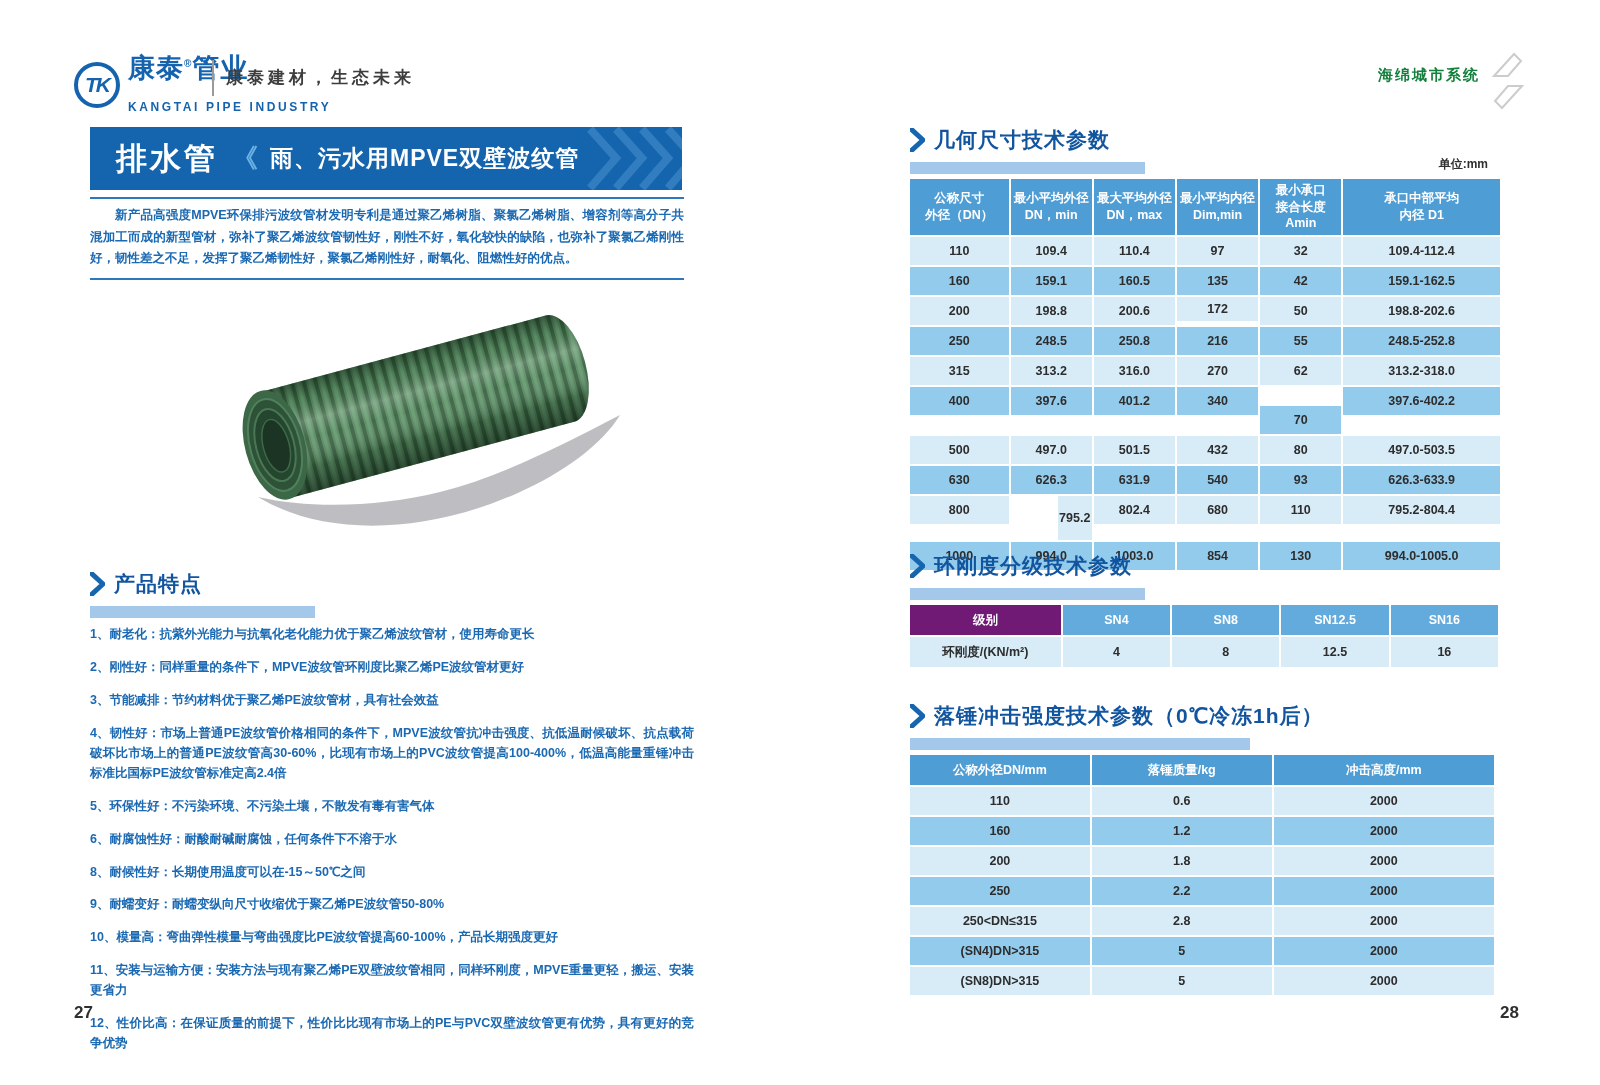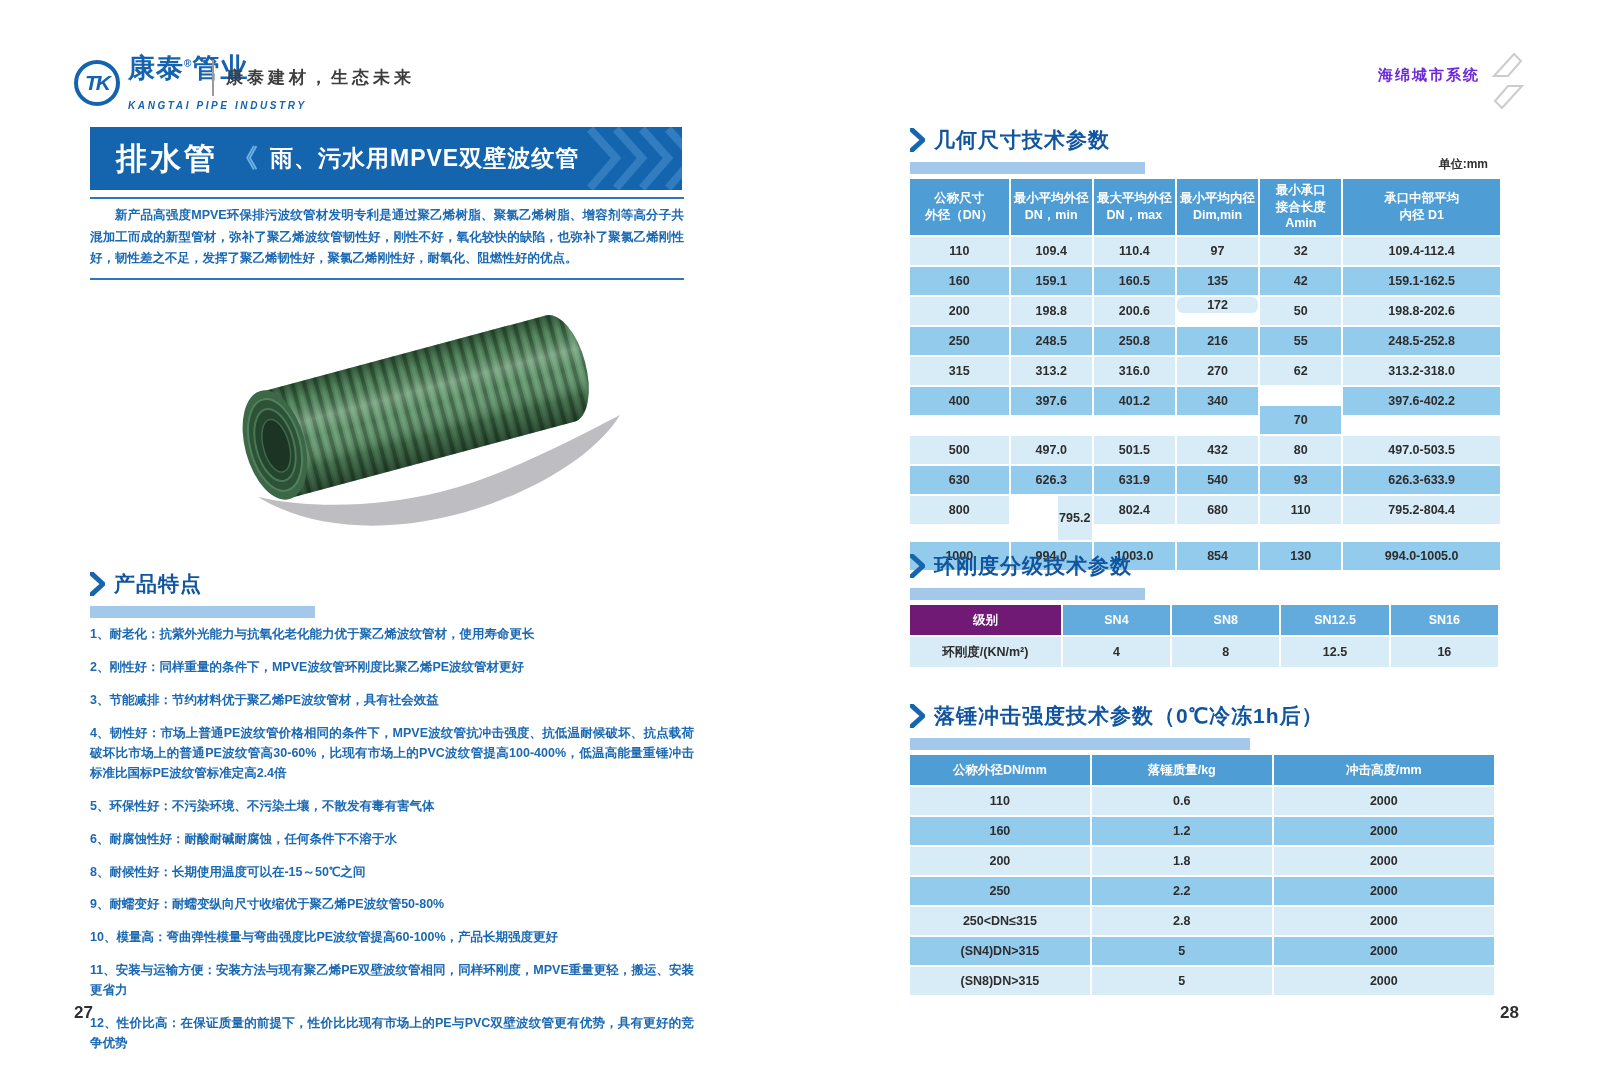--- a/index.html
+++ b/index.html
@@ -7,26 +7,26 @@
   .page { position:relative; width:1600px; height:1085px; background:#ffffff; overflow:hidden; }
 
   
   .hdr-logo { position:absolute; left:74px; top:55px; display:flex; align-items:center; }
   .logo-circle { width:46px; height:46px; border:4px solid #1563ae; border-radius:50%;
                  display:flex; align-items:center; justify-content:center; }
   .logo-tk { font-style:italic; font-weight:900; font-size:21px; color:#1563ae; letter-spacing:-2px; }
   .logo-text { margin-left:8px; display:flex; flex-direction:column; }
   .logo-name { font-weight:900; font-size:27px; color:#1563ae; line-height:1; letter-spacing:1px; }
   .logo-reg { font-size:10px; vertical-align:super; }
-  .logo-sub { font-size:10px; font-weight:bold; color:#1563ae; letter-spacing:2.6px; margin-top:18px;font-style:italic; }
+  .logo-sub { font-size:12px; font-weight:bold; color:#1563ae; letter-spacing:2.6px; margin-top:18px; }
   .hdr-divider { position:absolute; left:212px; top:60px; width:2px; height:36px; background:#9a9a9a; }
   .hdr-tagline { position:absolute; left:226px; top:66px; font-size:17px; font-weight:bold;
                  color:#3d3d3d; letter-spacing:4px; }
   .hdr-right { position:absolute; right:120px; top:66px; font-size:15px; font-weight:bold;
-               color:#6d28d9; letter-spacing:2px; }
+               color:#15803d; letter-spacing:2px; }
   .hdr-chevrons { position:absolute; right:72px; top:50px; }
 
   
   .banner { position:absolute; left:90px; top:127px; width:592px; height:63px; background:#1565ae;
             display:flex; align-items:center; padding-left:26px; overflow:hidden; }
   .banner-cat { font-size:31px; font-weight:900; color:#ffffff; letter-spacing:3px; position:relative; z-index:2;}
   .banner-sep { font-size:26px; font-weight:bold; color:#6db1e4; margin:0 12px 0 14px; position:relative; z-index:2;}
   .banner-title { font-size:23px; font-weight:bold; color:#ffffff; letter-spacing:1px; position:relative; z-index:2;}
   .banner svg { position:absolute; right:0; top:0; z-index:1; }
 
@@ -199,21 +199,21 @@
         <div class="td" style="height: 28px;">109.4-112.4</div>
         <div class="td alt" style="height: 28px;">160</div>
         <div class="td alt" style="height: 28px;">159.1</div>
         <div class="td alt" style="height: 28px;">160.5</div>
         <div class="td alt" style="height: 28px;">135</div>
         <div class="td alt" style="height: 28px;">42</div>
         <div class="td alt" style="height: 28px;">159.1-162.5</div>
         <div class="td" style="height: 28px;">200</div>
         <div class="td" style="height: 28px;">198.8</div>
         <div class="td" style="height: 28px;">200.6</div>
-        <div class="td" style="height: 16px; border-radius: 6px;">172</div>
+        <div class="td" style="height: 24px;">172</div>
         <div class="td" style="height: 28px;">50</div>
         <div class="td" style="height: 28px;">198.8-202.6</div>
         <div class="td alt" style="height: 28px;">250</div>
         <div class="td alt" style="height: 28px;">248.5</div>
         <div class="td alt" style="height: 28px;">250.8</div>
         <div class="td alt" style="height: 28px;">216</div>
         <div class="td alt" style="height: 28px;">55</div>
         <div class="td alt" style="height: 28px;">248.5-252.8</div>
         <div class="td" style="height: 28px;">315</div>
         <div class="td" style="height: 28px;">313.2</div>

